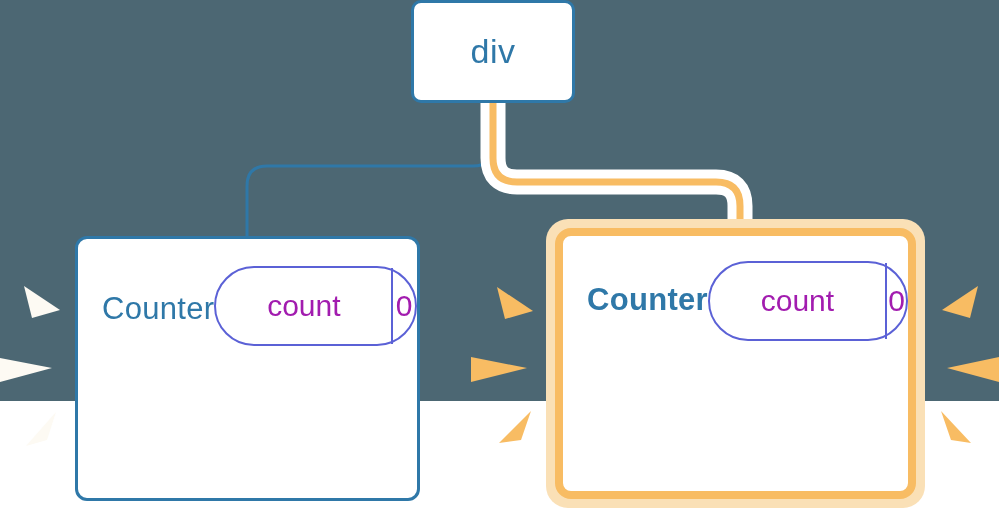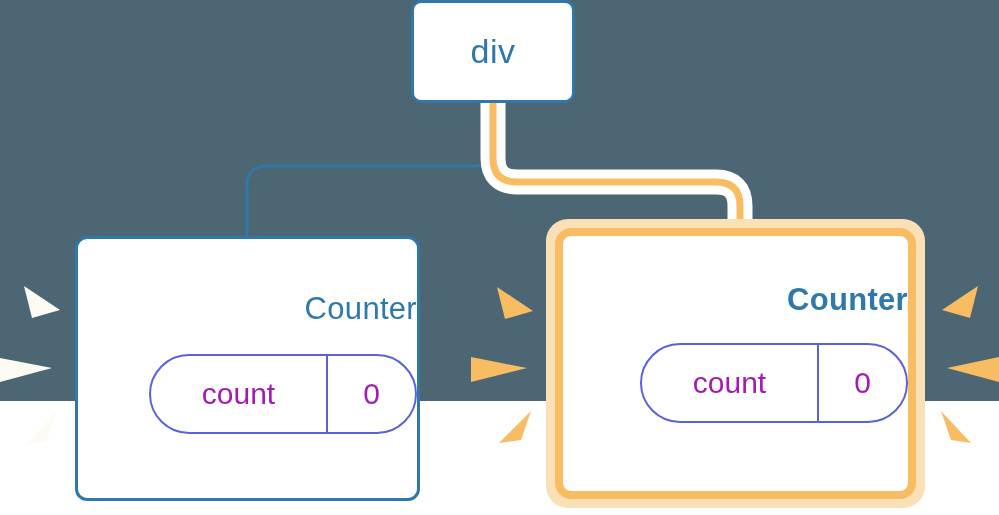--- a/index.html
+++ b/index.html
@@ -73,22 +73,23 @@
     border: 8px solid #f8bc63;
     border-radius: 16px;
     background: #ffffff;
   }
   .node-body {
     position: relative;
     width: 100%;
     height: 100%;
     box-sizing: border-box;
     display: flex;
-    flex-direction: column;
-    align-items: flex-end;
+    flex-direction: row;
+    align-items: flex-start;
+    padding-left: 24px;
   }
   .counter-title {
     color: #2f78a8;
     font-size: 31px;
     letter-spacing: 0.3px;
   }
   #node-counter-left .counter-title { margin-top: 52px; font-weight: 400; }
   #node-counter-right .counter-title { margin-top: 46px; font-weight: 700; }
 
   .pill {

